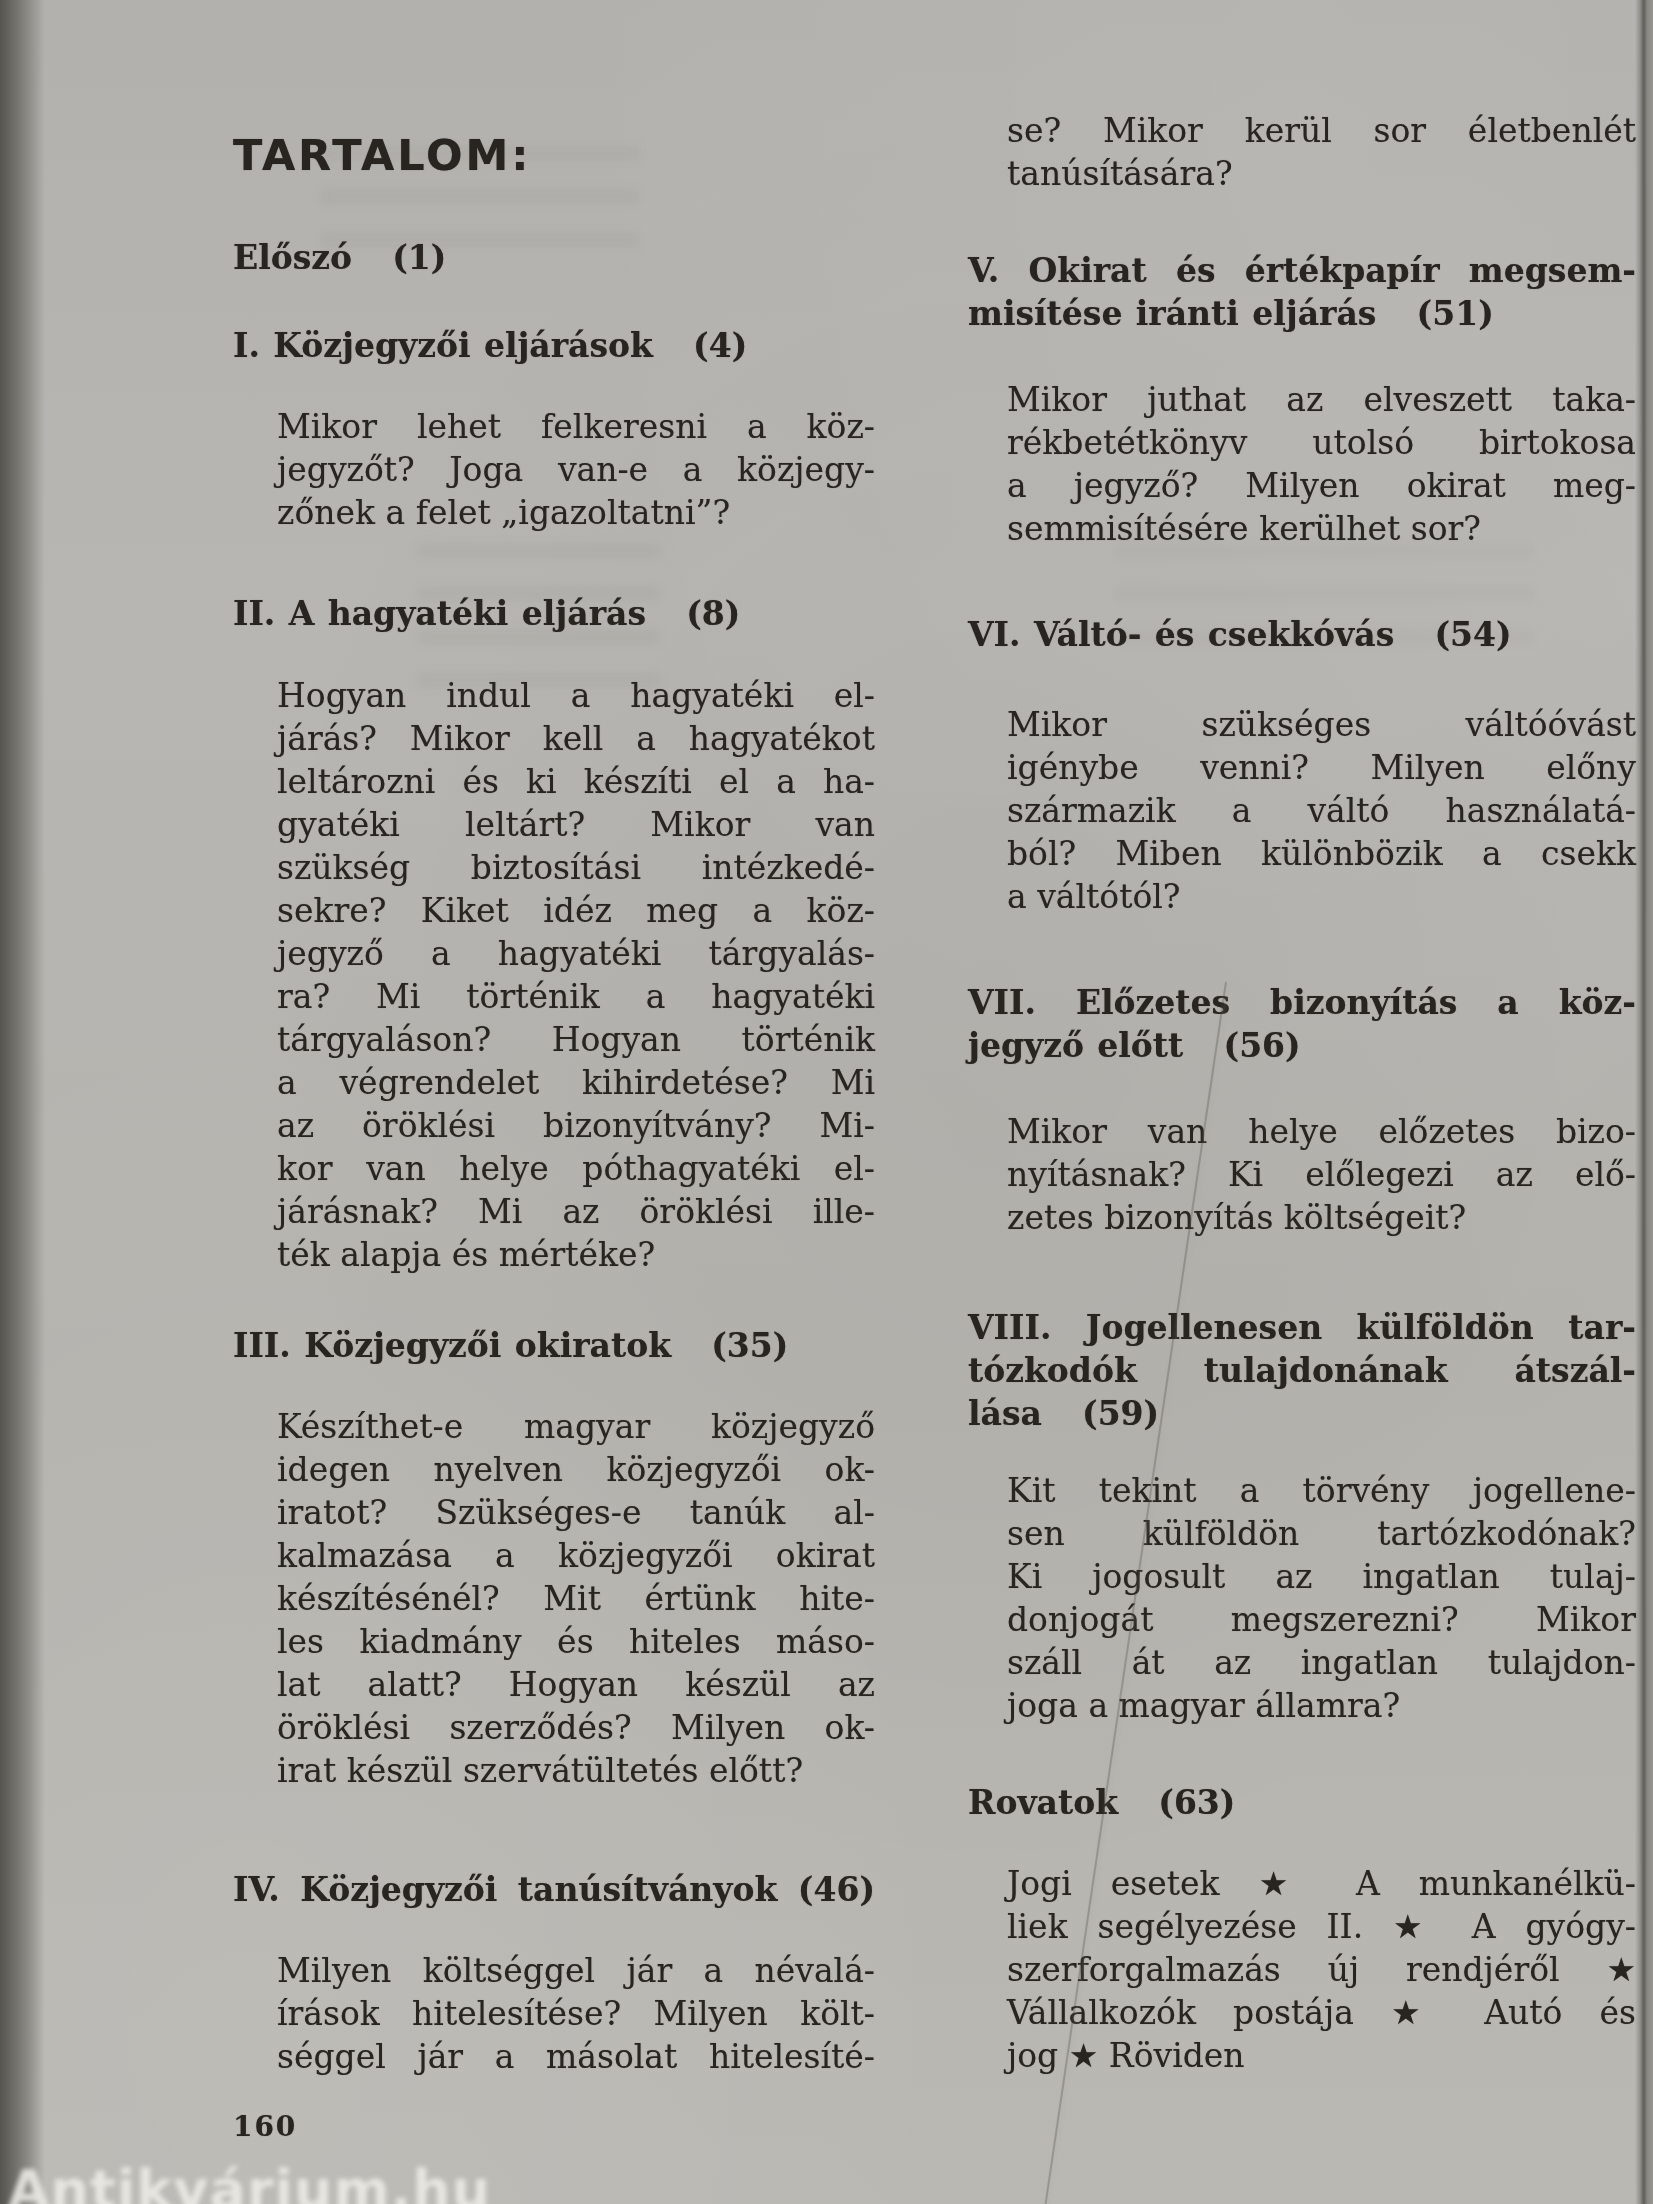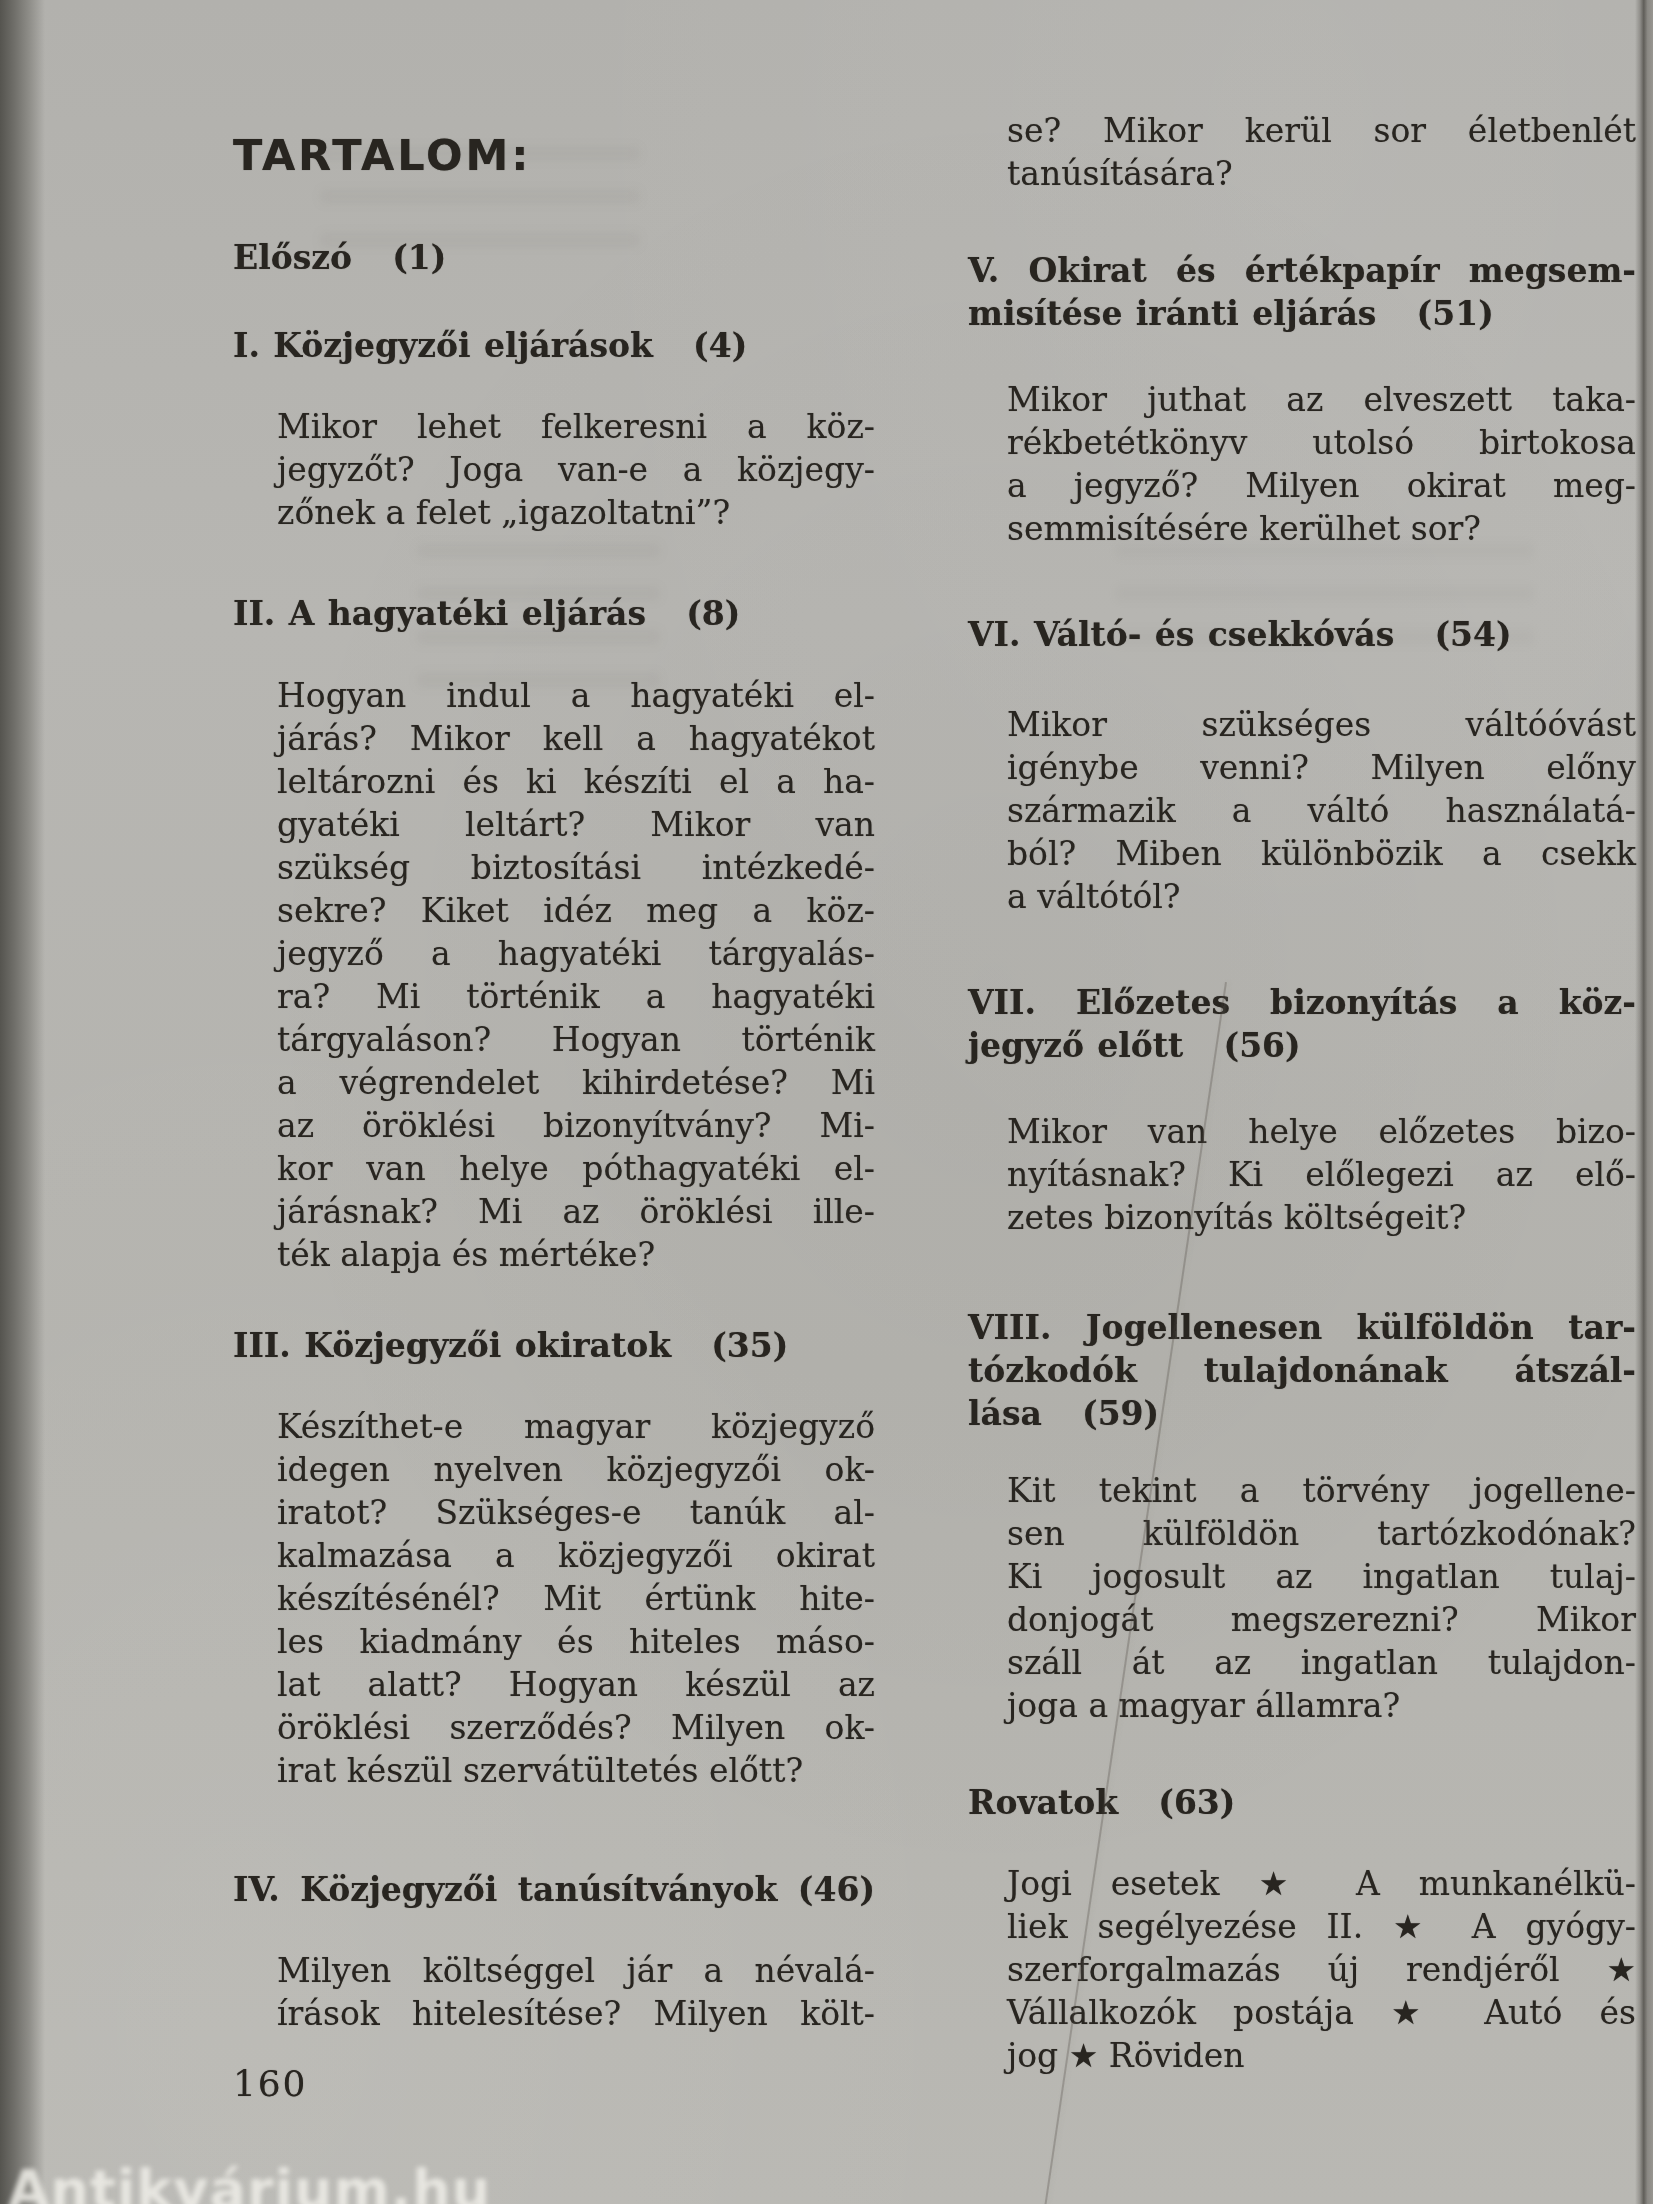--- a/index.html
+++ b/index.html
@@ -54,21 +54,21 @@
   }
   .body{
     font-size:33px;line-height:43px;
     text-shadow:0 0 1px rgba(35,32,28,0.35);
   }
   .col-left .body{padding-left:44px;}
   .col-right .body{padding-left:39px;}
   .ln{text-align:justify;text-align-last:justify;}
   .ln:last-child{text-align-last:left;}
   .force-just .ln:last-child{text-align-last:justify;}
-  .pageno{font-weight:normal;font-size:36px;line-height:43px;letter-spacing:1.9px;
+  .pageno{font-weight:bold;font-size:28px;line-height:43px;letter-spacing:1.9px;
     text-shadow:0 0 1px rgba(35,32,28,0.5);}
   .watermark{
     position:absolute;left:7.8px;top:2158px;
     font-family:"DejaVu Sans", sans-serif;font-weight:bold;font-size:54px;
     color:rgba(238,237,231,0.85);filter:blur(2.4px);letter-spacing:1px;
     white-space:nowrap;
   }
 </style>
 </head>
 <body>
@@ -132,20 +132,21 @@
         <div class="ln">öröklési szerződés? Milyen ok-</div>
         <div class="ln">irat készül szervátültetés előtt?</div>
       </div>
 
     <div class="heading force-just" style="margin-top:76px;">
         <div class="ln">IV. Közjegyzői tanúsítványok (46)</div>
       </div>
     <div class="body force-just" style="margin-top:38px;">
         <div class="ln">Milyen költséggel jár a névalá-</div>
         <div class="ln">írások hitelesítése? Milyen költ-</div>
+        <div class="ln">séggel jár a másolat hitelesíté-</div>
       </div>
 
     <div class="pageno" style="margin-top:27px;">160</div>
   </div>
 
   <div class="col col-right">
     <div class="body">
         <div class="ln">se? Mikor kerül sor életbenlét</div>
         <div class="ln">tanúsítására?</div>
       </div>

